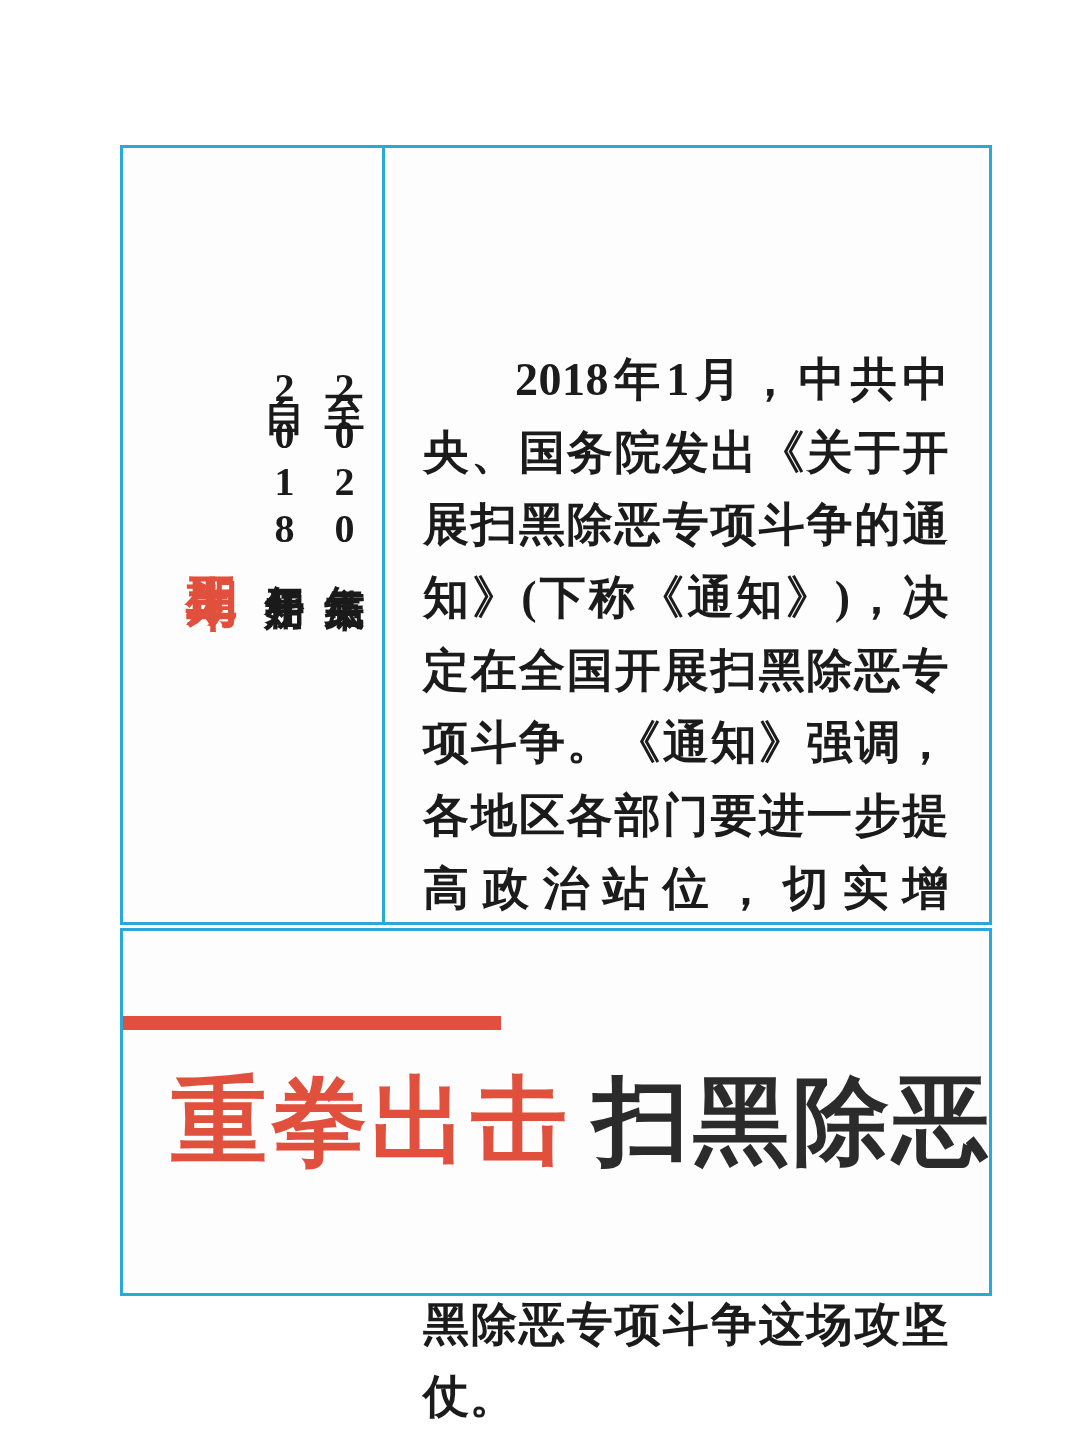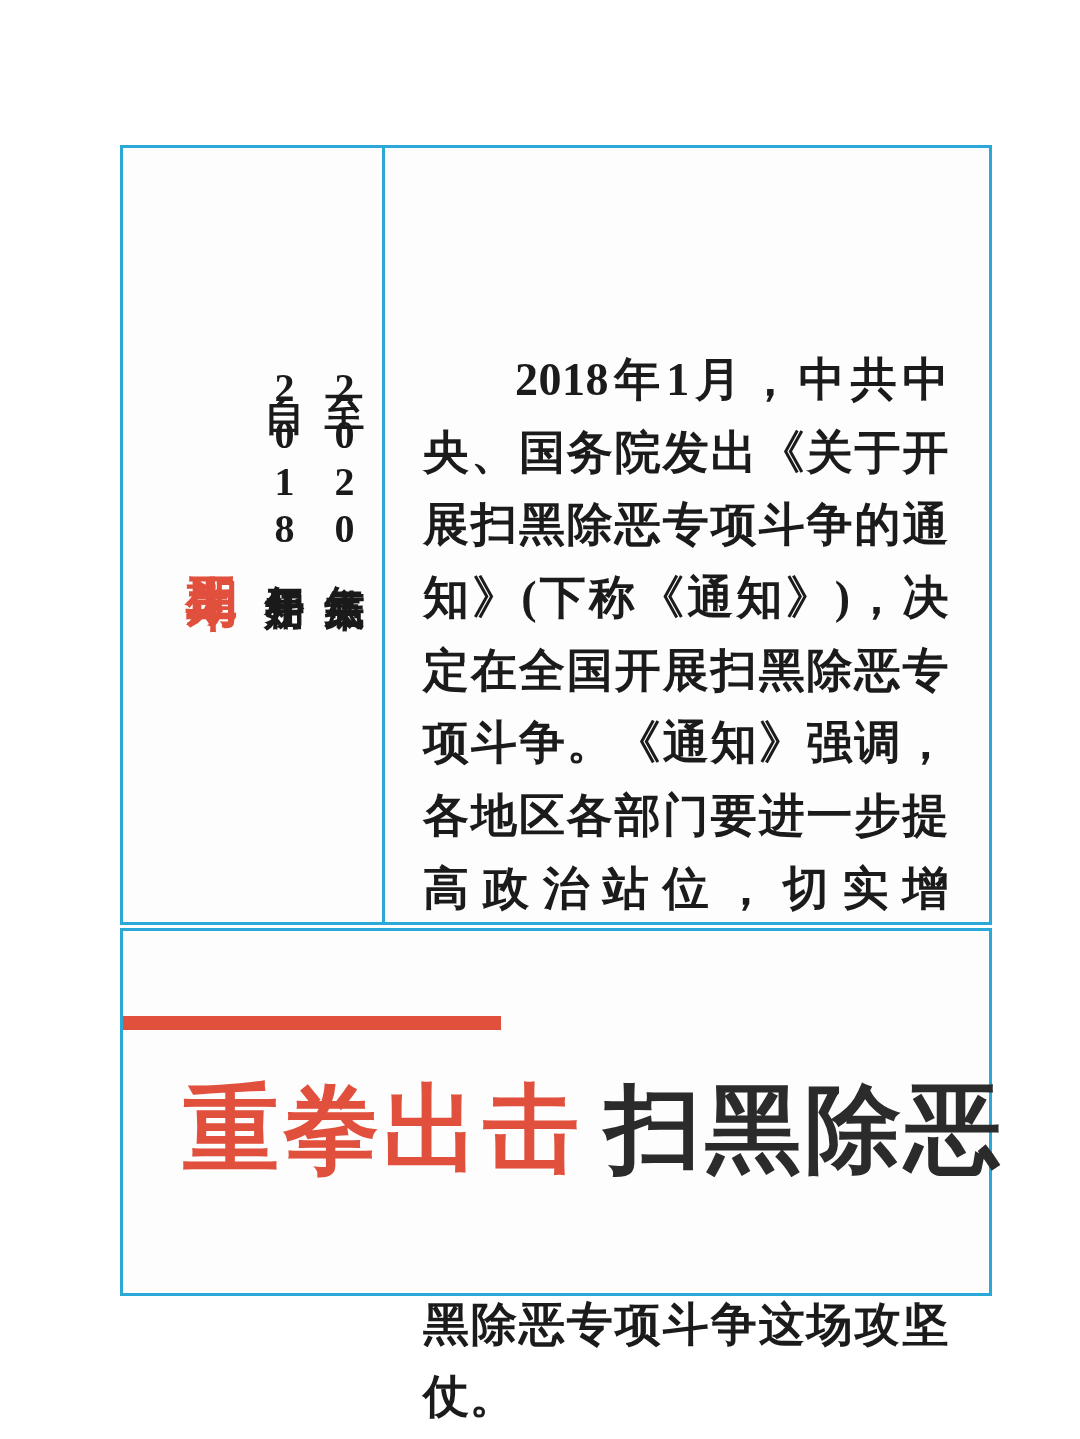--- a/index.html
+++ b/index.html
@@ -115,24 +115,24 @@
     position: absolute;
     left: 0px;
     top: 85px;
     width: 378px;
     height: 14px;
     background: #e0503c;
   }
 
   .headline {
     position: absolute;
-    left: 60px;
+    left: 48px;
     top: 150px;
     white-space: nowrap;
-    font-family: Liberation Sans, sans-serif;
+    font-family: Liberation Mono, monospace;
     font-weight: 700;
     font-size: 96px;
     line-height: 1;
     letter-spacing: 4px;
   }
   .headline .red {
     color: #e0503c;
   }
   .headline .dark {
     color: #2b2b2b;

